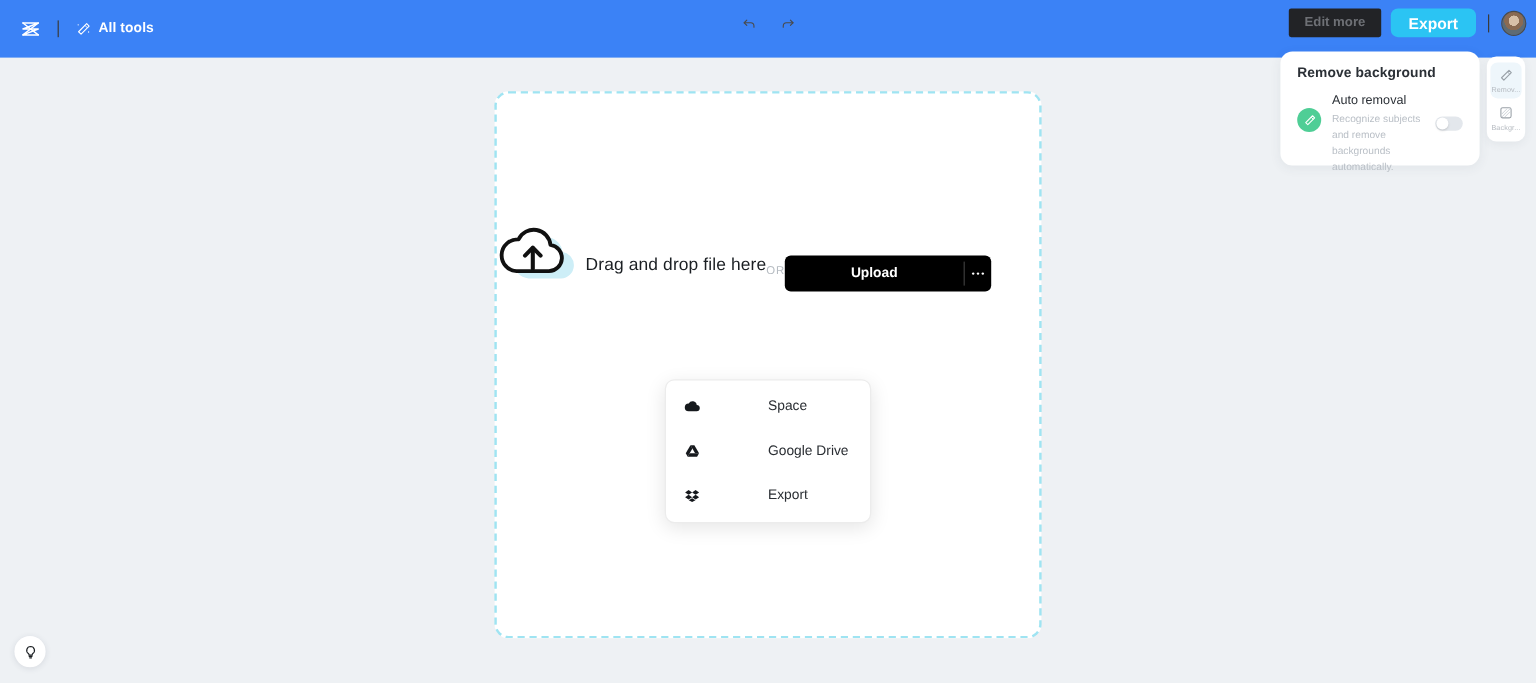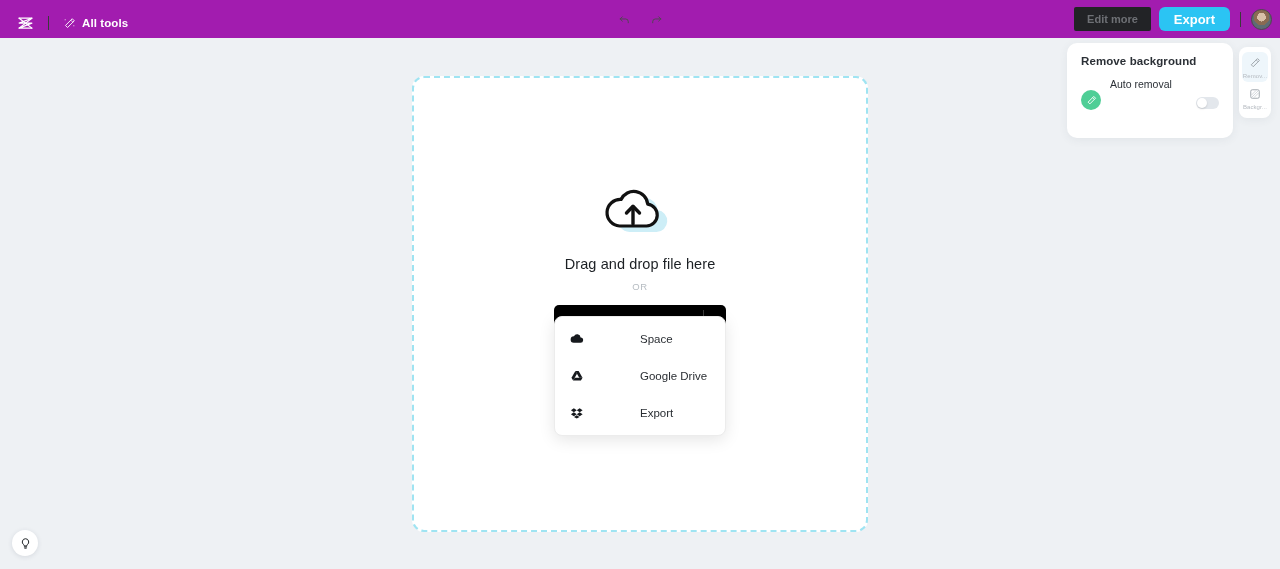--- a/index.html
+++ b/index.html
@@ -7,23 +7,23 @@
     width: 1280px; height: 569px;
     overflow: hidden;
     background: #eef1f4;
     font-family: "Liberation Sans", sans-serif;
     -webkit-font-smoothing: antialiased;
   }
 
   
   .topbar {
     position: absolute; top: 0; left: 0;
-    width: 1280px; height: 38px;
-    background: #a21caf;
-    display: flex; align-items: flex-end;
+    width: 1280px; height: 48px;
+    background: #3b82f6;
+    display: flex; align-items: center;
   }
   .tb-left { display: flex; align-items: center; padding-left: 10px; gap: 0; }
   .logo-btn {
     width: 30px; height: 30px;
     display: flex; align-items: center; justify-content: center;
   }
   .tb-sep {
     width: 1px; height: 14px; background: #3a3a3a; margin: 0 8px;
   }
   .alltools {
@@ -71,21 +71,21 @@
   .dropzone {
     position: absolute;
     left: 412px; top: 76px;
     width: 456px; height: 456px;
     background: #ffffff;
     border: 2px dashed #9fe4f2;
     border-radius: 12px;
   }
   .dz-inner {
     position: absolute; left: 0; right: 0; top: 108px;
-    display: flex; flex-direction: column; align-items: center;
+    display: flex; flex-direction: row; align-items: center;
   }
 
   
   .cloud-wrap { position: relative; width: 74px; height: 56px; margin-bottom: 14px; }
   .cloud-shadow { position: absolute; left: 10px; top: 6px; }
   .cloud-main { position: absolute; left: 0; top: 0; }
 
   .dz-title {
     font-size: 14.5px; color: #1b1f23; font-weight: 400; letter-spacing: .1px;
   }
@@ -315,20 +315,21 @@
   <div class="panel-title">Remove background</div>
   <div class="panel-body">
     <div class="green-circle">
       <svg width="11" height="11" viewBox="0 0 24 24">
         <path d="M17 3.2 L20.8 7 L8.4 19.4 L4.6 15.6 Z" fill="none" stroke="#ffffff" stroke-width="2" stroke-linejoin="round"></path>
         <path d="M14.4 5.8 L18.2 9.6" stroke="#ffffff" stroke-width="1.8"></path>
       </svg>
     </div>
     <div class="panel-texts">
       <div class="auto-title">Auto removal</div>
+      <div class="auto-desc">Recognize subjects and remove backgrounds automatically.</div>
     </div>
   </div>
   <div class="toggle">
     <div class="knob"></div>
   </div>
 </div>
 
 <div class="rail">
   <div class="rail-item active">
     <span class="rail-ico">

